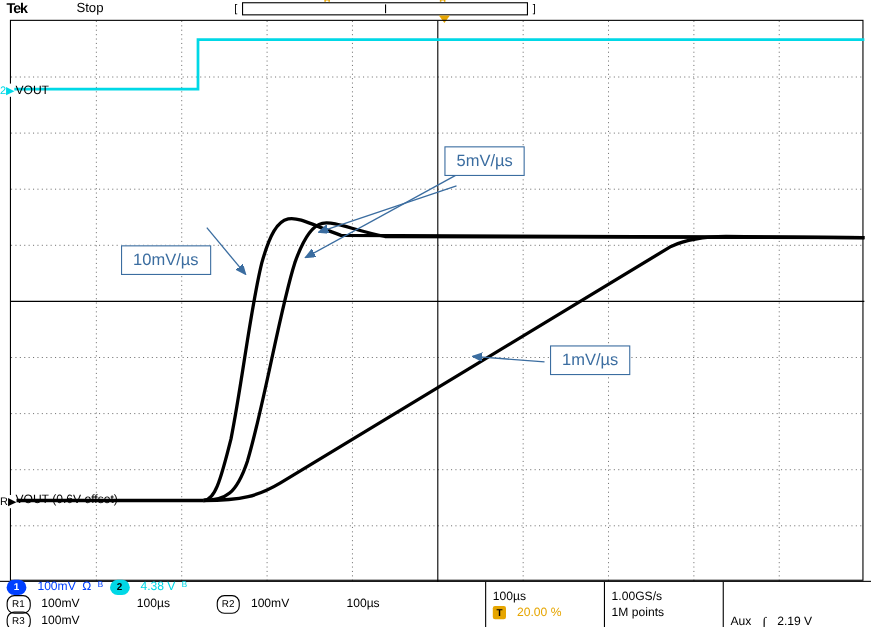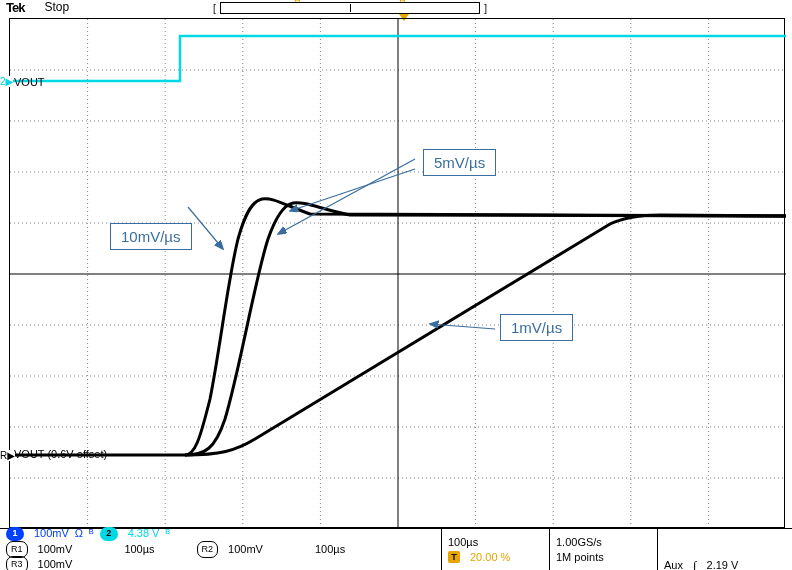--- a/index.html
+++ b/index.html
@@ -15,21 +15,21 @@
   .topbar {
     position: absolute;
     top: 0; left: 0; right: 0;
     height: 16px;
     display: flex;
     align-items: flex-start;
     gap: 20px;
     padding-left: 6px;
   }
   .tek { font-weight: bold; color: #000; font-size: 13px; letter-spacing: -1px; }
-  .stop { color: #000; font-size: 12px; }
+  .stop { color: #000; font-size: 12px; margin-left: 25px; }
   .timebase-ruler {
     position: absolute;
     top: 2px;
     left: 220px;
     width: 260px;
     height: 12px;
     border: 1px solid #000;
     background: #fff;
     display: flex;
     align-items: center;
@@ -196,21 +196,21 @@
   </svg>
 </div>
 
 <div class="ch-badge ch2">2▶</div>
 <span class="vsel-text">VOUT</span>
 
 <div class="ch-badge chR">R▶</div>
 <span class="vout-text">VOUT (0.6V offset)</span>
 
 <div class="anno-box" style="top:187px; left:110px;margin-top:36px;">10mV/µs</div>
-<div class="anno-box" style="top:133px; left:423px;margin-top:16px;">5mV/µs</div>
+<div class="anno-box" style="top:133px; left:404px;">5mV/µs</div>
 <div class="anno-box" style="top:314px; left:500px;">1mV/µs</div>
 
 <div class="bottombar">
   <div class="bb-section bb1">
     <div class="row">
       <span class="ch-pill pill-blue">1</span>
       <span class="blue-txt">100mV</span>
       <span class="blue-txt">Ω</span>
       <span class="blue-txt">ᴮ</span>
       <span class="ch-pill pill-cyan">2</span>

